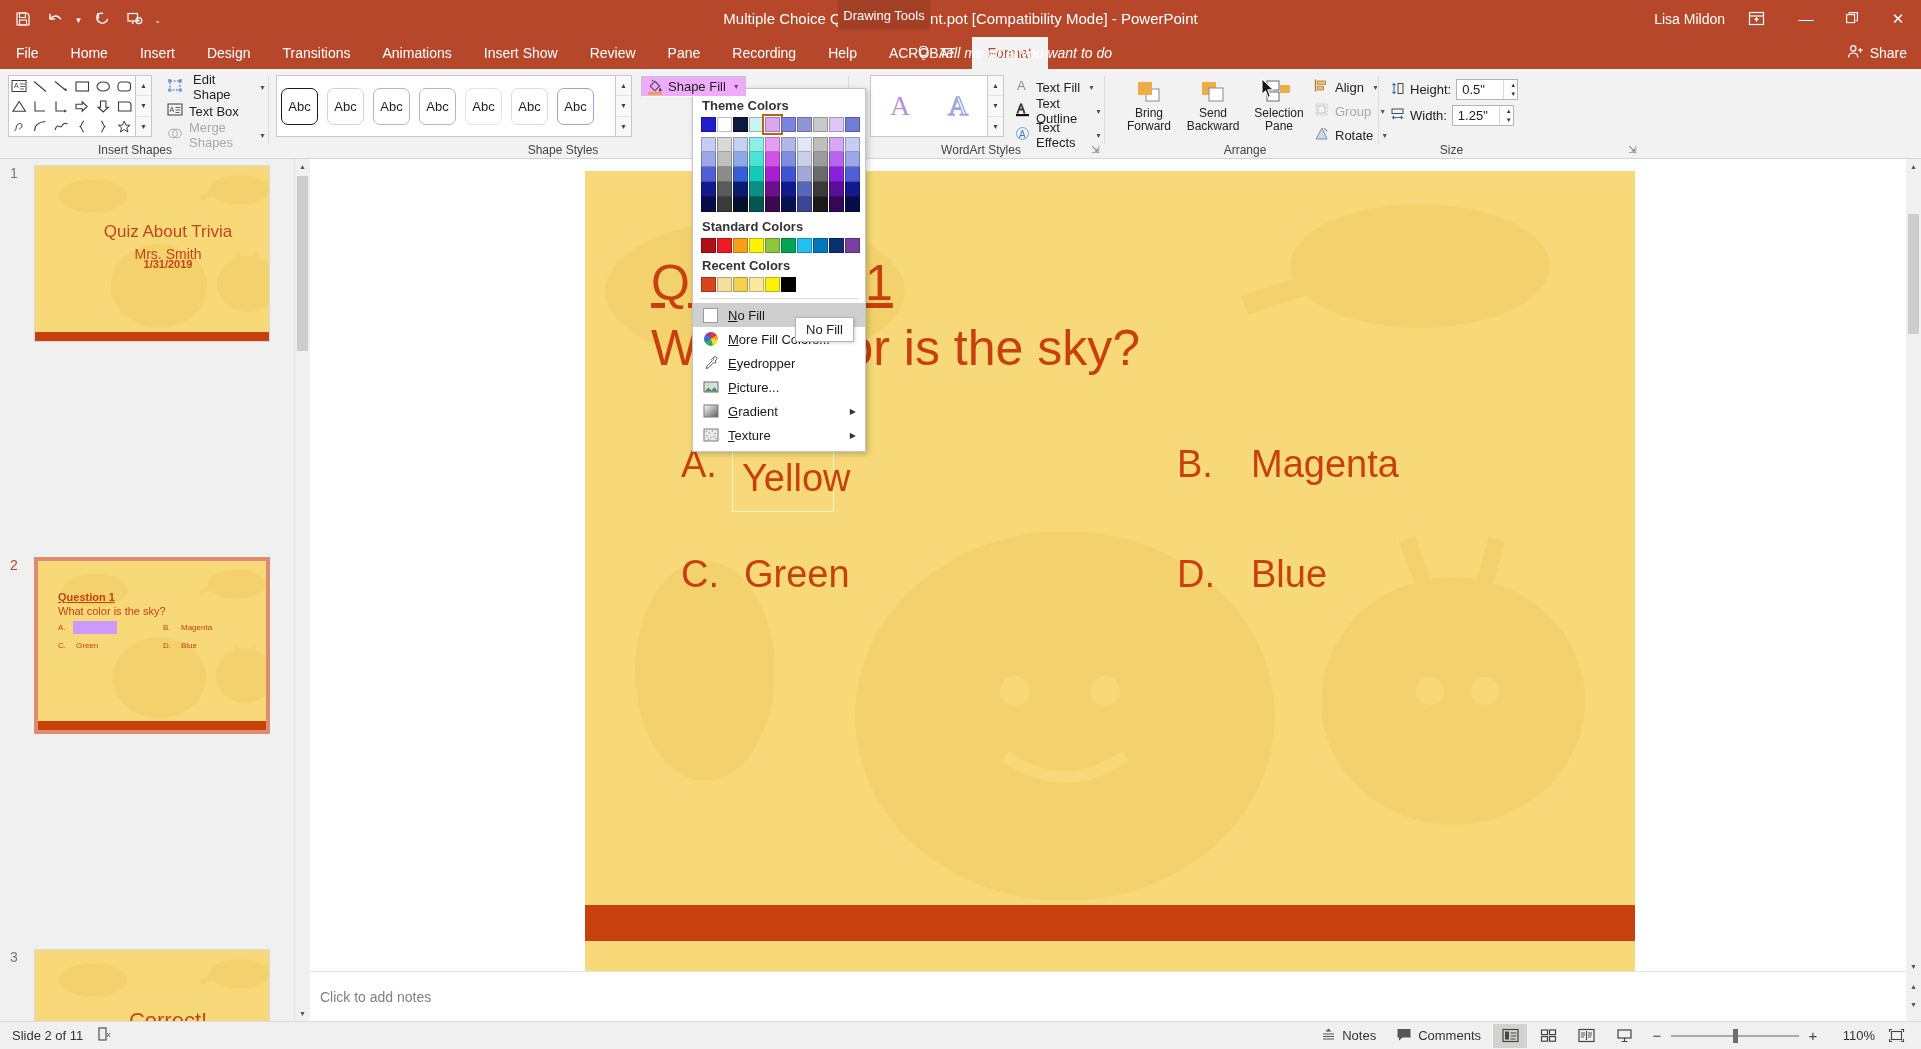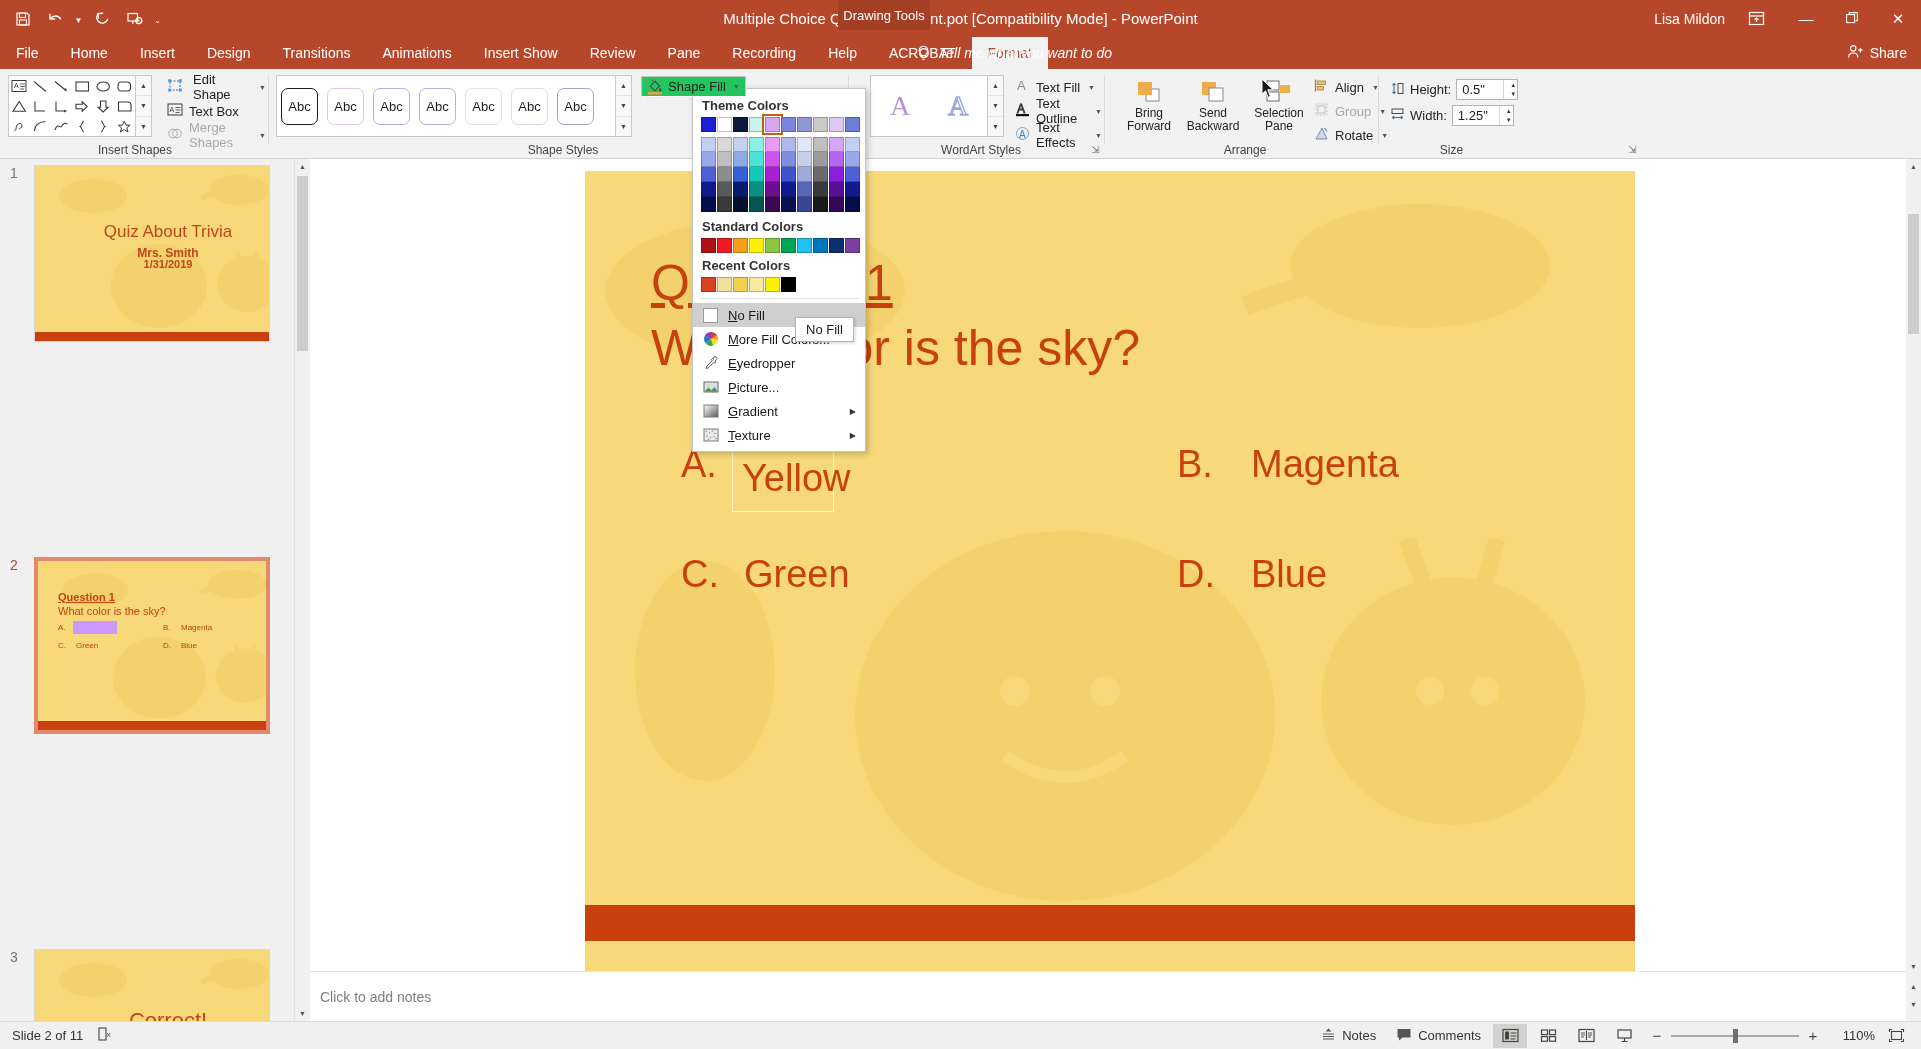--- a/index.html
+++ b/index.html
@@ -116,21 +116,21 @@
   .abc {
     width: 37px; height: 37px; border-radius: 7px;
     display: flex; align-items: center; justify-content: center;
     font-size: 13px; color: #1f1f1f; background: #fff;
   }
 
   .shapefill-btn {
     position: absolute; display: flex; align-items: center; gap: 5px;
     font-size: 13px; height: 21px; padding: 0 5px; color: #222;
   }
-  .shapefill-btn.open { background: #22c55e; border: 1px solid #c4c4c4; border-bottom: 1px solid #fff; z-index: 60; }
+  .shapefill-btn.open { background: #f0abfc; border: 1px solid #c4c4c4; border-bottom: 1px solid #fff; z-index: 60; }
   .fillicon { width: 16px; height: 16px; display: block; }
 
   .wa-gallery {
     position: absolute; top: 6px; width: 118px; height: 62px;
     background: #fff; border: 1px solid #c8c8c8; display: flex; align-items: center;
     justify-content: space-around;
   }
   .wa-letter { font-size: 28px; font-family: "Liberation Serif", serif; }
 
   .bigbtn {
@@ -710,21 +710,21 @@
           <div class="thumb-inner">
             <svg width="236" height="177" viewBox="0 0 236 177" style="position:absolute;opacity:.5">
               <ellipse cx="42" cy="30" rx="34" ry="17" fill="#f0cb60"></ellipse>
               <ellipse cx="188" cy="24" rx="30" ry="15" fill="#f0cb60"></ellipse>
               <path d="M150 32q30-12 60-6" stroke="#f0cb60" stroke-width="5" fill="none"></path>
               <ellipse cx="108" cy="120" rx="48" ry="42" fill="#f0cb60"></ellipse>
               <ellipse cx="196" cy="118" rx="30" ry="28" fill="#f0cb60"></ellipse>
               <path d="M186 86l8 22M206 86l-6 22" stroke="#f0cb60" stroke-width="4"></path>
             </svg>
             <div class="t-title" style="top:56px; font-size:17px;">Quiz About Trivia</div>
-            <div class="t-title" style="top:80px; font-size:12px; font-weight:bold;">Mrs. Smith</div>
+            <div class="t-title" style="top:80px; font-size:14px; font-weight:normal;">Mrs. Smith</div>
             <div class="t-title" style="top:92px; font-size:11px; font-weight:bold;">1/31/2019</div>
           </div>
           <div class="thumb-bar"></div>
         </div>
       </div>
 
       <div class="thumb-row" style="top:196px;">
         <div class="thumb-num" style="color:#b7472a;">2</div>
         <div class="thumb sel">
           <div class="thumb-inner">

